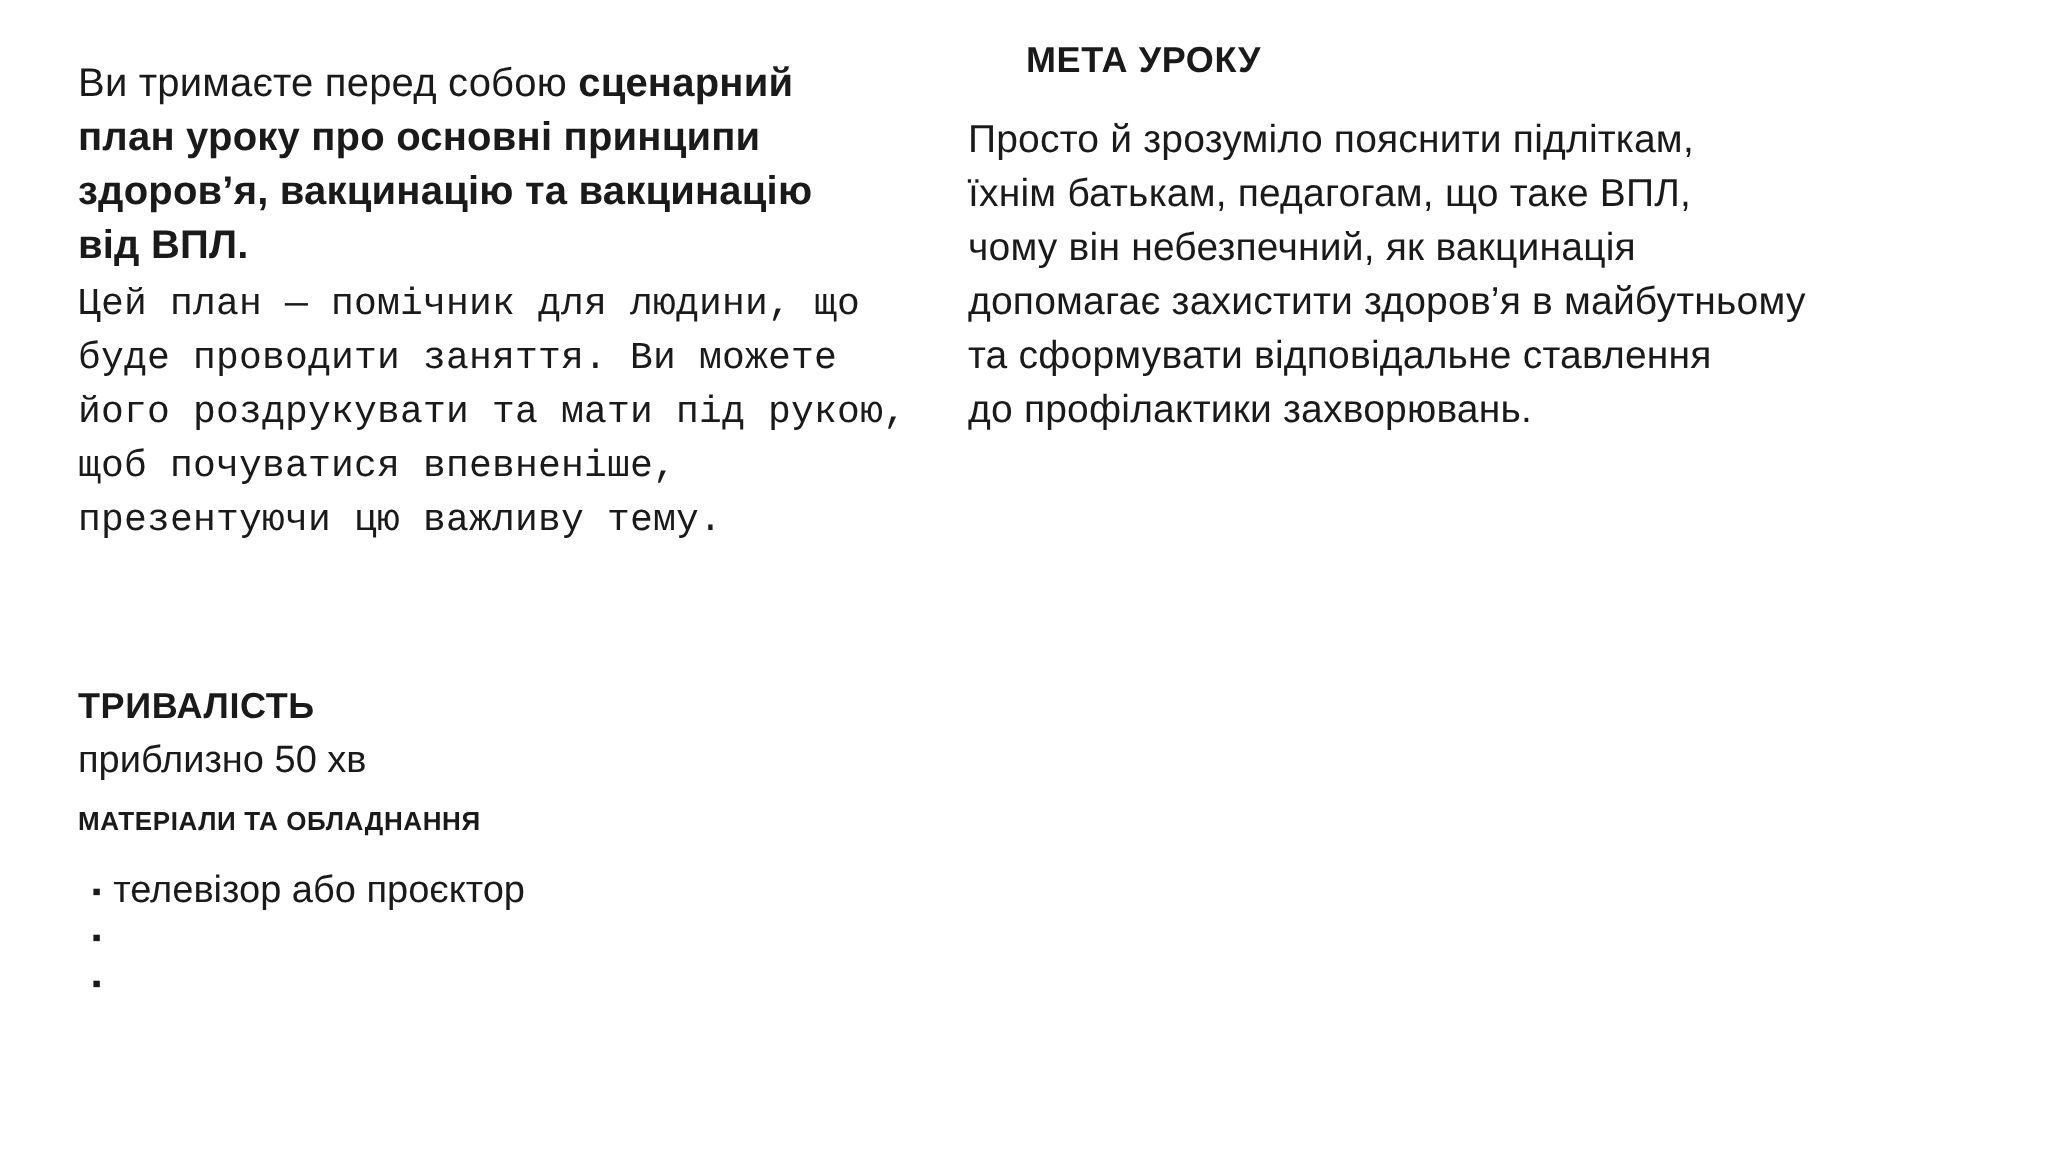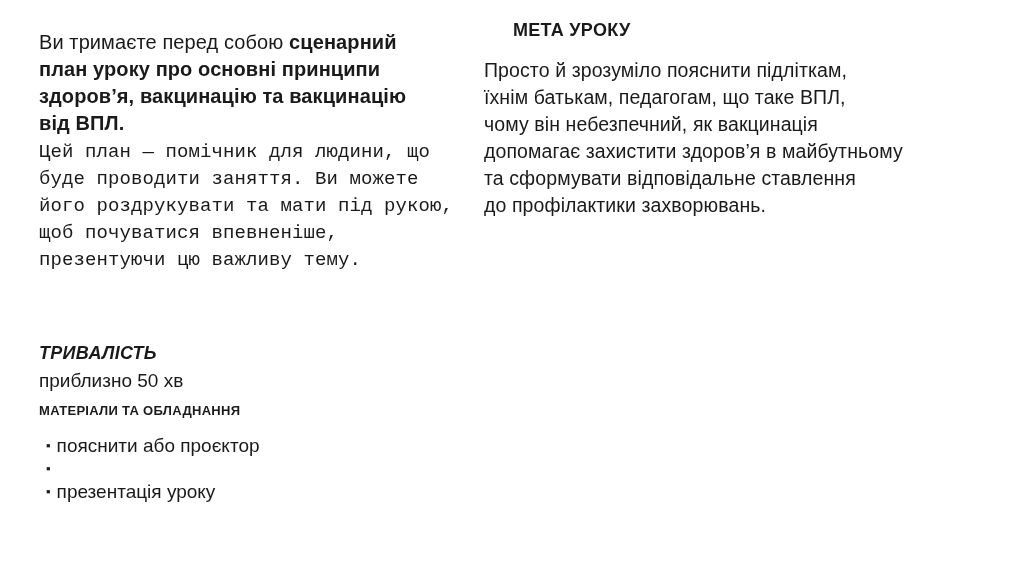--- a/index.html
+++ b/index.html
@@ -40,21 +40,20 @@
     left: 484px; top: 57px; width: 480px;
     font-size: 19.5px; line-height: 27px;
     letter-spacing: 0.1px;
   }
 
   
   .duration-header {
     left: 39px; top: 343px;
     font-size: 18px; font-weight: 700;
     letter-spacing: 0.3px;
-    font-style: italic;
   }
   .duration-value {
     left: 39px; top: 370px;
     font-size: 19px;
   }
 
   
   .materials-header {
     left: 39px; top: 403px;
     font-size: 13px; font-weight: 700;
@@ -103,24 +102,23 @@
 
   <h2 class="abs duration-header">ТРИВАЛІСТЬ</h2>
 
   <p class="abs duration-value">приблизно 50 хв</p>
 
   <h2 class="abs materials-header">МАТЕРІАЛИ ТА ОБЛАДНАННЯ</h2>
 
   <ul class="abs materials-list">
     <li>
       <span class="bullet">▪</span>
-      <span>пояснити або проєктор</span>
+      <span>телевізор або проєктор</span>
     </li>
     <li>
       <span class="bullet">▪</span>
     </li>
     <li>
       <span class="bullet">▪</span>
-      <span>презентація уроку</span>
     </li>
   </ul>
 
 </main>
 
 </body></html>

